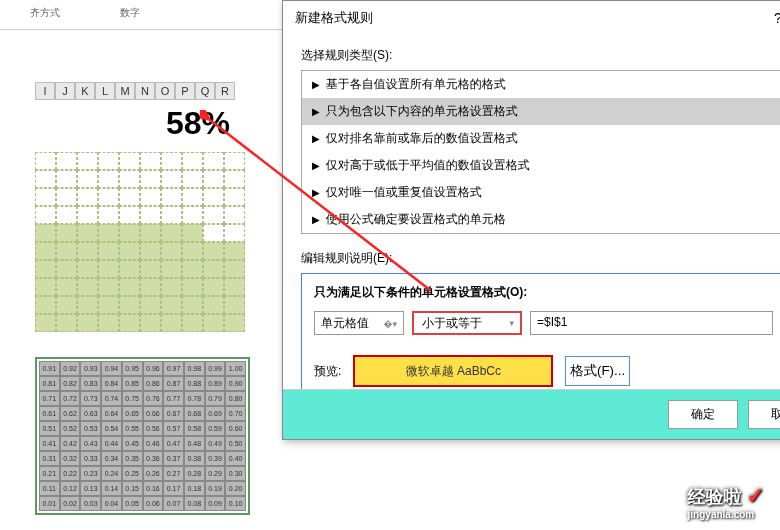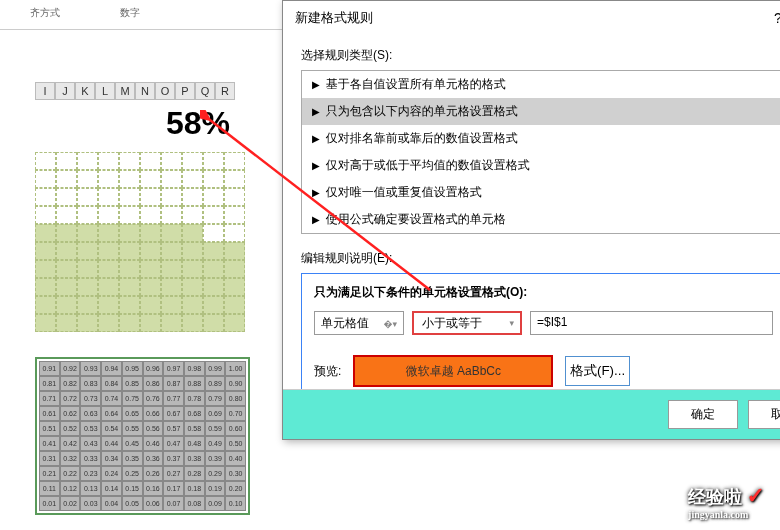--- a/index.html
+++ b/index.html
@@ -38,29 +38,29 @@
     .tri { font-size: 10px; }
     
     .cond-row { display: flex; gap: 8px; margin: 10px 0; align-items: center; }
     .combo { border: 1px solid #999; padding: 3px 6px; display: flex; align-items: center; justify-content: space-between; background: #fff; height: 24px; font-size: 12px; }
     .combo .arr { color: #888; font-size: 9px; }
     .combo.hi { border: 2px solid #e04040; padding-left: 8px; }
     .ref-input { flex: 1; border: 1px solid #999; padding: 3px 6px; height: 24px; background: #fff; }
     .ref-btn { width: 22px; height: 24px; border: 1px solid #999; background: #eee; text-align: center; }
     
     .preview-row { display: flex; align-items: center; gap: 12px; margin-top: 20px; }
-    .preview-box { width: 200px; height: 32px; background: #f97316; border: 2px solid #cc0000; color: #333; text-align: center; line-height: 28px; font-size: 12px; }
+    .preview-box { width: 200px; height: 32px; background: #fde047; border: 2px solid #cc0000; color: #333; text-align: center; line-height: 28px; font-size: 12px; }
     .fmt-btn { padding: 5px 4px; border: 1px solid #5090d0; background: #fff; cursor: pointer; }
     
     .dlg-footer { position: absolute; bottom: 0; left: 0; right: 0; background: #5eead4; border-top: 1px solid #ccc; padding: 10px 16px; display: flex; justify-content: flex-end; gap: 10px; }
     .dlg-btn { padding: 5px 22px; border: 1px solid #999; background: #fff; cursor: pointer; font-size: 12px; }
     
     .arrow-line { position: absolute; pointer-events: none; z-index: 100; }
     
-    .watermark { position: absolute; right: 15px; bottom: 10px; color: #fff; font-size: 18px; font-weight: bold; text-shadow: 0 0 4px #000, 1px 1px 2px #000; z-index: 200; font-family: Liberation Serif, serif; }
+    .watermark { position: absolute; right: 15px; bottom: 10px; color: #fff; font-size: 18px; font-weight: bold; text-shadow: 0 0 4px #000, 1px 1px 2px #000; z-index: 200; }
     .watermark .sub { font-size: 10px; display: block; opacity: 0.8; }
     .watermark .check { color: #ff3030; font-size: 22px; }
   </style>
 </head>
 <body>
 
 <div class="ribbon">
   <div class="ribbon-tab">齐方式</div>
   <div class="ribbon-tab">数字</div>
 </div>

